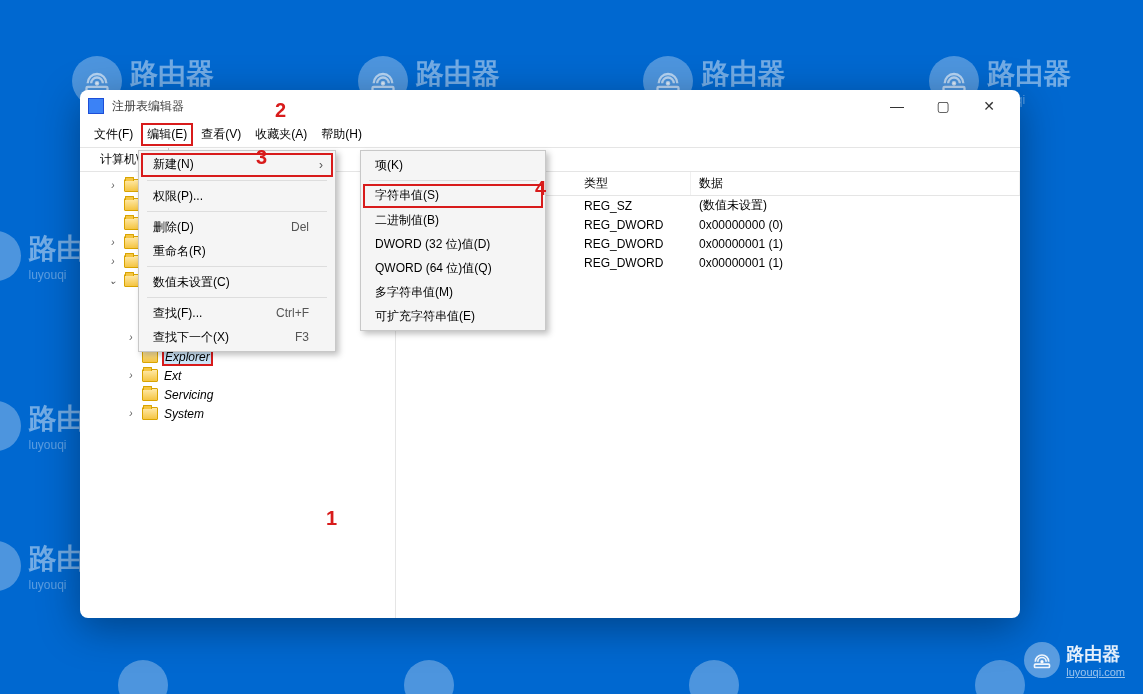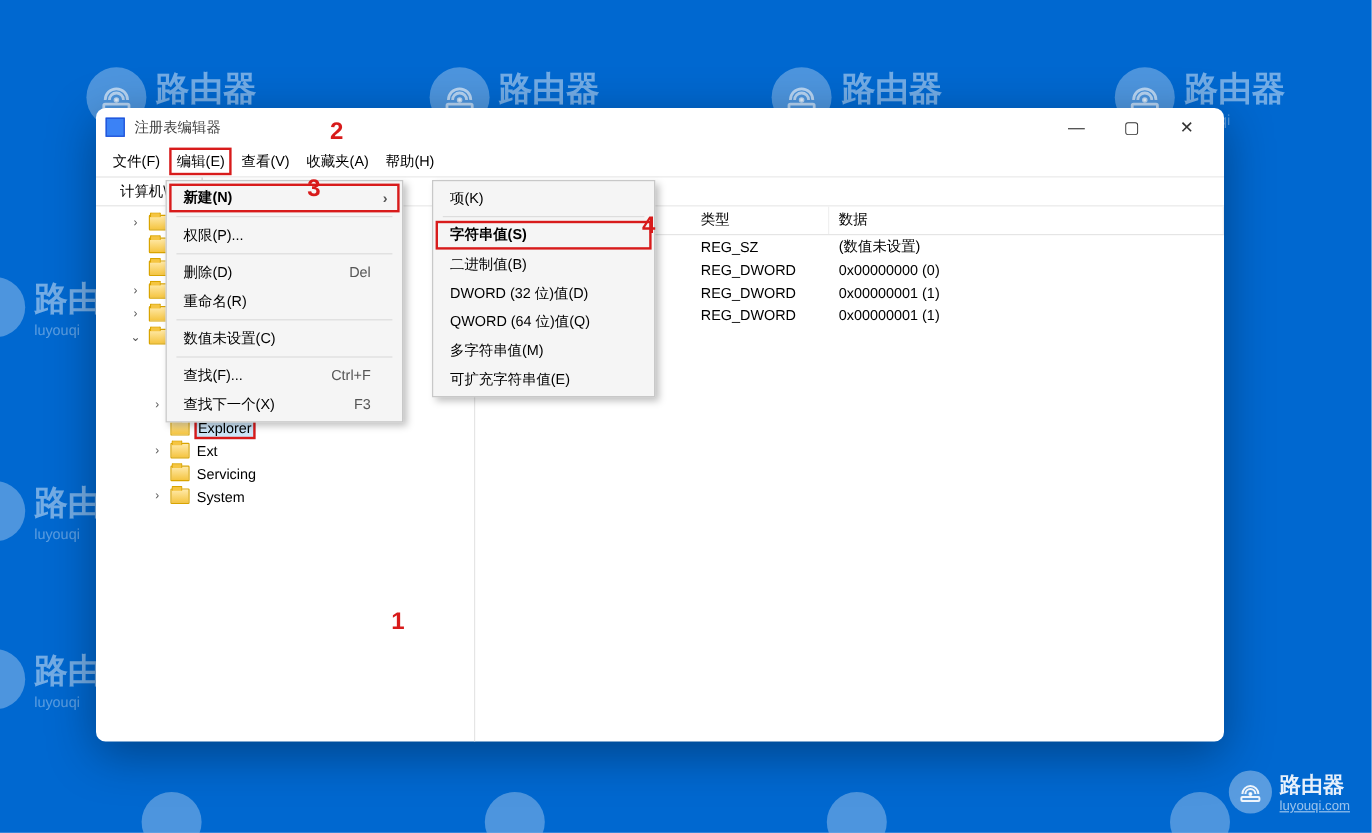--- a/index.html
+++ b/index.html
@@ -25,21 +25,21 @@
 
 .menubar { height: 26px; display:flex; align-items:center; padding: 0 8px; gap: 2px; border-bottom: 1px solid #e5e5e5; font-size: 12px; }
 .menubar .menu { padding: 3px 6px; cursor:default; }
 .menubar .menu.highlight { border: 2px solid #d81b1b; padding: 1px 4px; }
 
 .addressbar { height: 24px; display:flex; align-items:center; border-bottom: 1px solid #e5e5e5; font-size: 12px; }
 .addressbar .addr-label { padding: 0 20px; border-right: 1px solid #ccc; height:100%; display:flex; align-items:center;}
 .addressbar .addr-input { flex:1; padding: 0 6px; border:none; outline:none; font-size:12px; height:100%;}
 
 .content { display:flex; height: calc(100% - 82px); }
-.tree { width: 316px; border-right: 1px solid #e5e5e5; overflow:auto; padding: 4px 0; font-size: 12px; }
+.tree { width: 316px; border-right: 1px solid #e5e5e5; overflow:auto; padding: 4px 0; font-size: 12px; font-style: italic; }
 .tree-row { display:flex; align-items:center; height: 19px; padding-left: 8px; white-space:nowrap; }
 .tree-row .twisty { width: 14px; text-align:center; color:#555; font-size:10px; }
 .tree-row .twisty.open::before { content:"⌄"; }
 .tree-row .twisty.closed::before { content:"›"; }
 .tree-row .twisty.none { visibility:hidden; }
 .tree-row .folder { width:16px; height:13px; margin:0 4px; background: linear-gradient(#ffe9a8,#f5c542); border:1px solid #d9a400; border-radius:1px; position:relative;}
 .tree-row .folder::before{content:"";position:absolute;top:-3px;left:0;width:7px;height:3px;background:#f5c542;border:1px solid #d9a400;border-bottom:none;border-radius:1px 1px 0 0;}
 .tree-row .txt { padding:0 2px; }
 .tree-row.selected .txt { background:#cce4f7; border:1px solid #7ab8e8; padding:0 1px; }
 .tree-row.selected .txt.highlight { border:2px solid #d81b1b; background:#cce4f7; } .indent-2{padding-left:26px;} .indent-3{padding-left:44px;}
@@ -48,21 +48,21 @@
 .list-header { display:flex; height: 24px; border-bottom:1px solid #e5e5e5; align-items:center;}
 .lh-col { padding:0 8px; height:100%; display:flex; align-items:center; border-right:1px solid #f0f0f0;}
 .lh-name{width:180px;} .lh-type{width:115px;} .lh-data{flex:1;}
 .list-body { flex:1; overflow:auto;}
 .list-row { display:flex; height:19px; align-items:center;}
 .lc-name{width:180px;padding-left:8px;display:flex;align-items:center;gap:4px;} .lc-type{width:115px;padding-left:8px;} .lc-data{flex:1;padding-left:8px;}
 
 
 .ctxmenu { position:absolute; background:#f5f5f5; border:1px solid #c8c8c8; box-shadow: 3px 3px 6px rgba(0,0,0,0.25); font-size:12px; z-index:50; padding:2px;}
 .ctxmenu .mi { display:flex; align-items:center; height:24px; padding: 0 24px 0 12px; cursor:default; position:relative;}
-.ctxmenu .mi.highlight{ border:2px solid #d81b1b; padding: 0 22px 1px 10px; font-weight: bold;}
+.ctxmenu .mi.highlight{ border:2px solid #d81b1b; padding: 0 22px 1px 10px;}
 .ctxmenu .mi .sc{ position:absolute; right:24px; color:#555;}
 .ctxmenu .mi.sub::after{ content:"›"; position:absolute; right:8px; color:#555;}
 .ctxmenu hr{ border:none; border-top:1px solid #ddd; margin:3px 6px;}
 .menu1{ left:138px; top:150px; width:198px;}
 .menu2{ left:360px; top:150px; width:186px;}
 
 
 .anno { position:absolute; font-size: 20px; font-weight:600; color:#d81b1b; z-index:100; font-family: Arial; line-height:1;}
 .red-box{ border:2px solid #d81b1b !important;}
 

